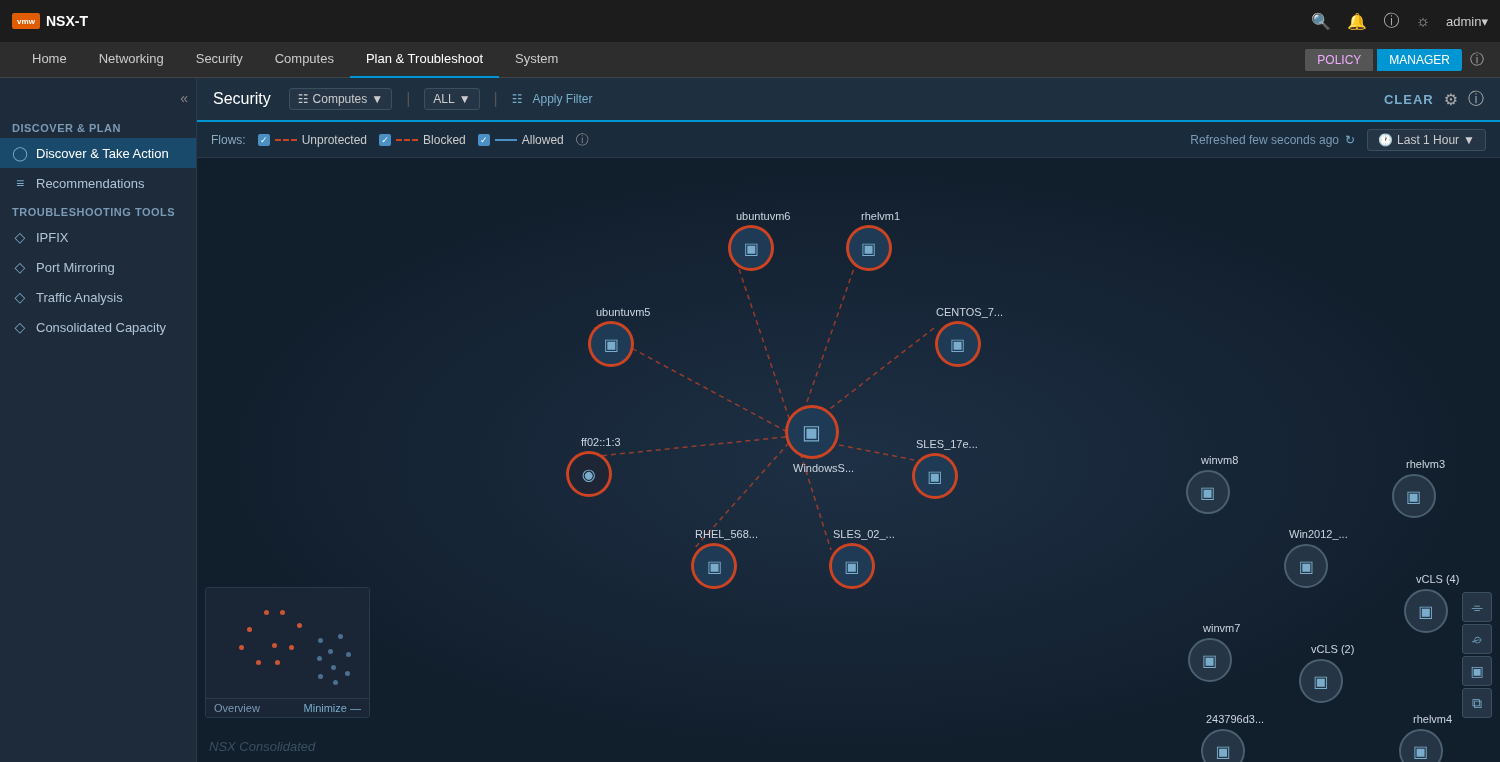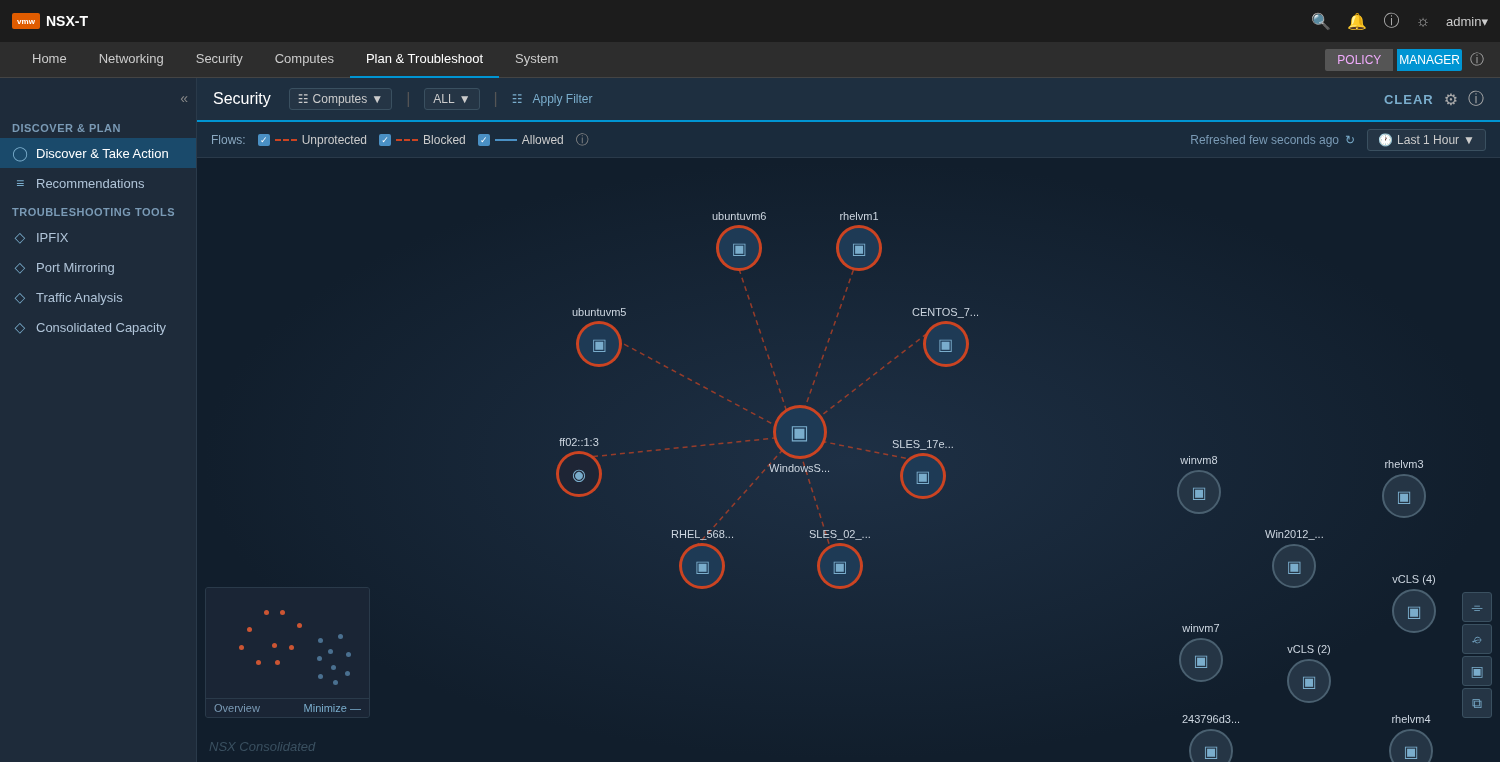--- a/index.html
+++ b/index.html
@@ -46,21 +46,21 @@
       cursor: pointer;
       border-bottom: 2px solid transparent;
     }
     .nav-item.active { color: #fff; border-bottom: 2px solid #0095d3; }
     .nav-spacer { flex: 1; }
     .nav-right { display: flex; align-items: center; gap: 4px; }
     .policy-btn {
       padding: 4px 12px; font-size: 12px; background: #555; color: #f0abfc; border: none; cursor: pointer; border-radius: 2px 0 0 2px;
     }
     .manager-btn {
-      padding: 4px 2px; font-size: 12px; background: #0095d3; color: #fff; border: none; cursor: pointer; border-radius: 0 2px 2px 0;
+      padding: 4px 12px; font-size: 12px; background: #0095d3; color: #fff; border: none; cursor: pointer; border-radius: 0 2px 2px 0;
     }
     .nav-info-icon { color: #aaa; font-size: 14px; cursor: pointer; margin-left: 4px; }
 
     
     .main-layout {
       display: flex;
       height: calc(762px - 42px - 36px);
     }
 
     
@@ -163,20 +163,21 @@
       display: flex;
       flex-direction: column;
       align-items: center;
       gap: 4px;
     }
     .node-label {
       font-size: 11px;
       color: #cdd6e0;
       text-align: center;
       white-space: nowrap;
+      margin-left: 24px;
     }
     .node-circle {
       width: 44px;
       height: 44px;
       border-radius: 50%;
       background: #1e3a55;
       border: 2px solid #cc4422;
       display: flex;
       align-items: center;
       justify-content: center;

